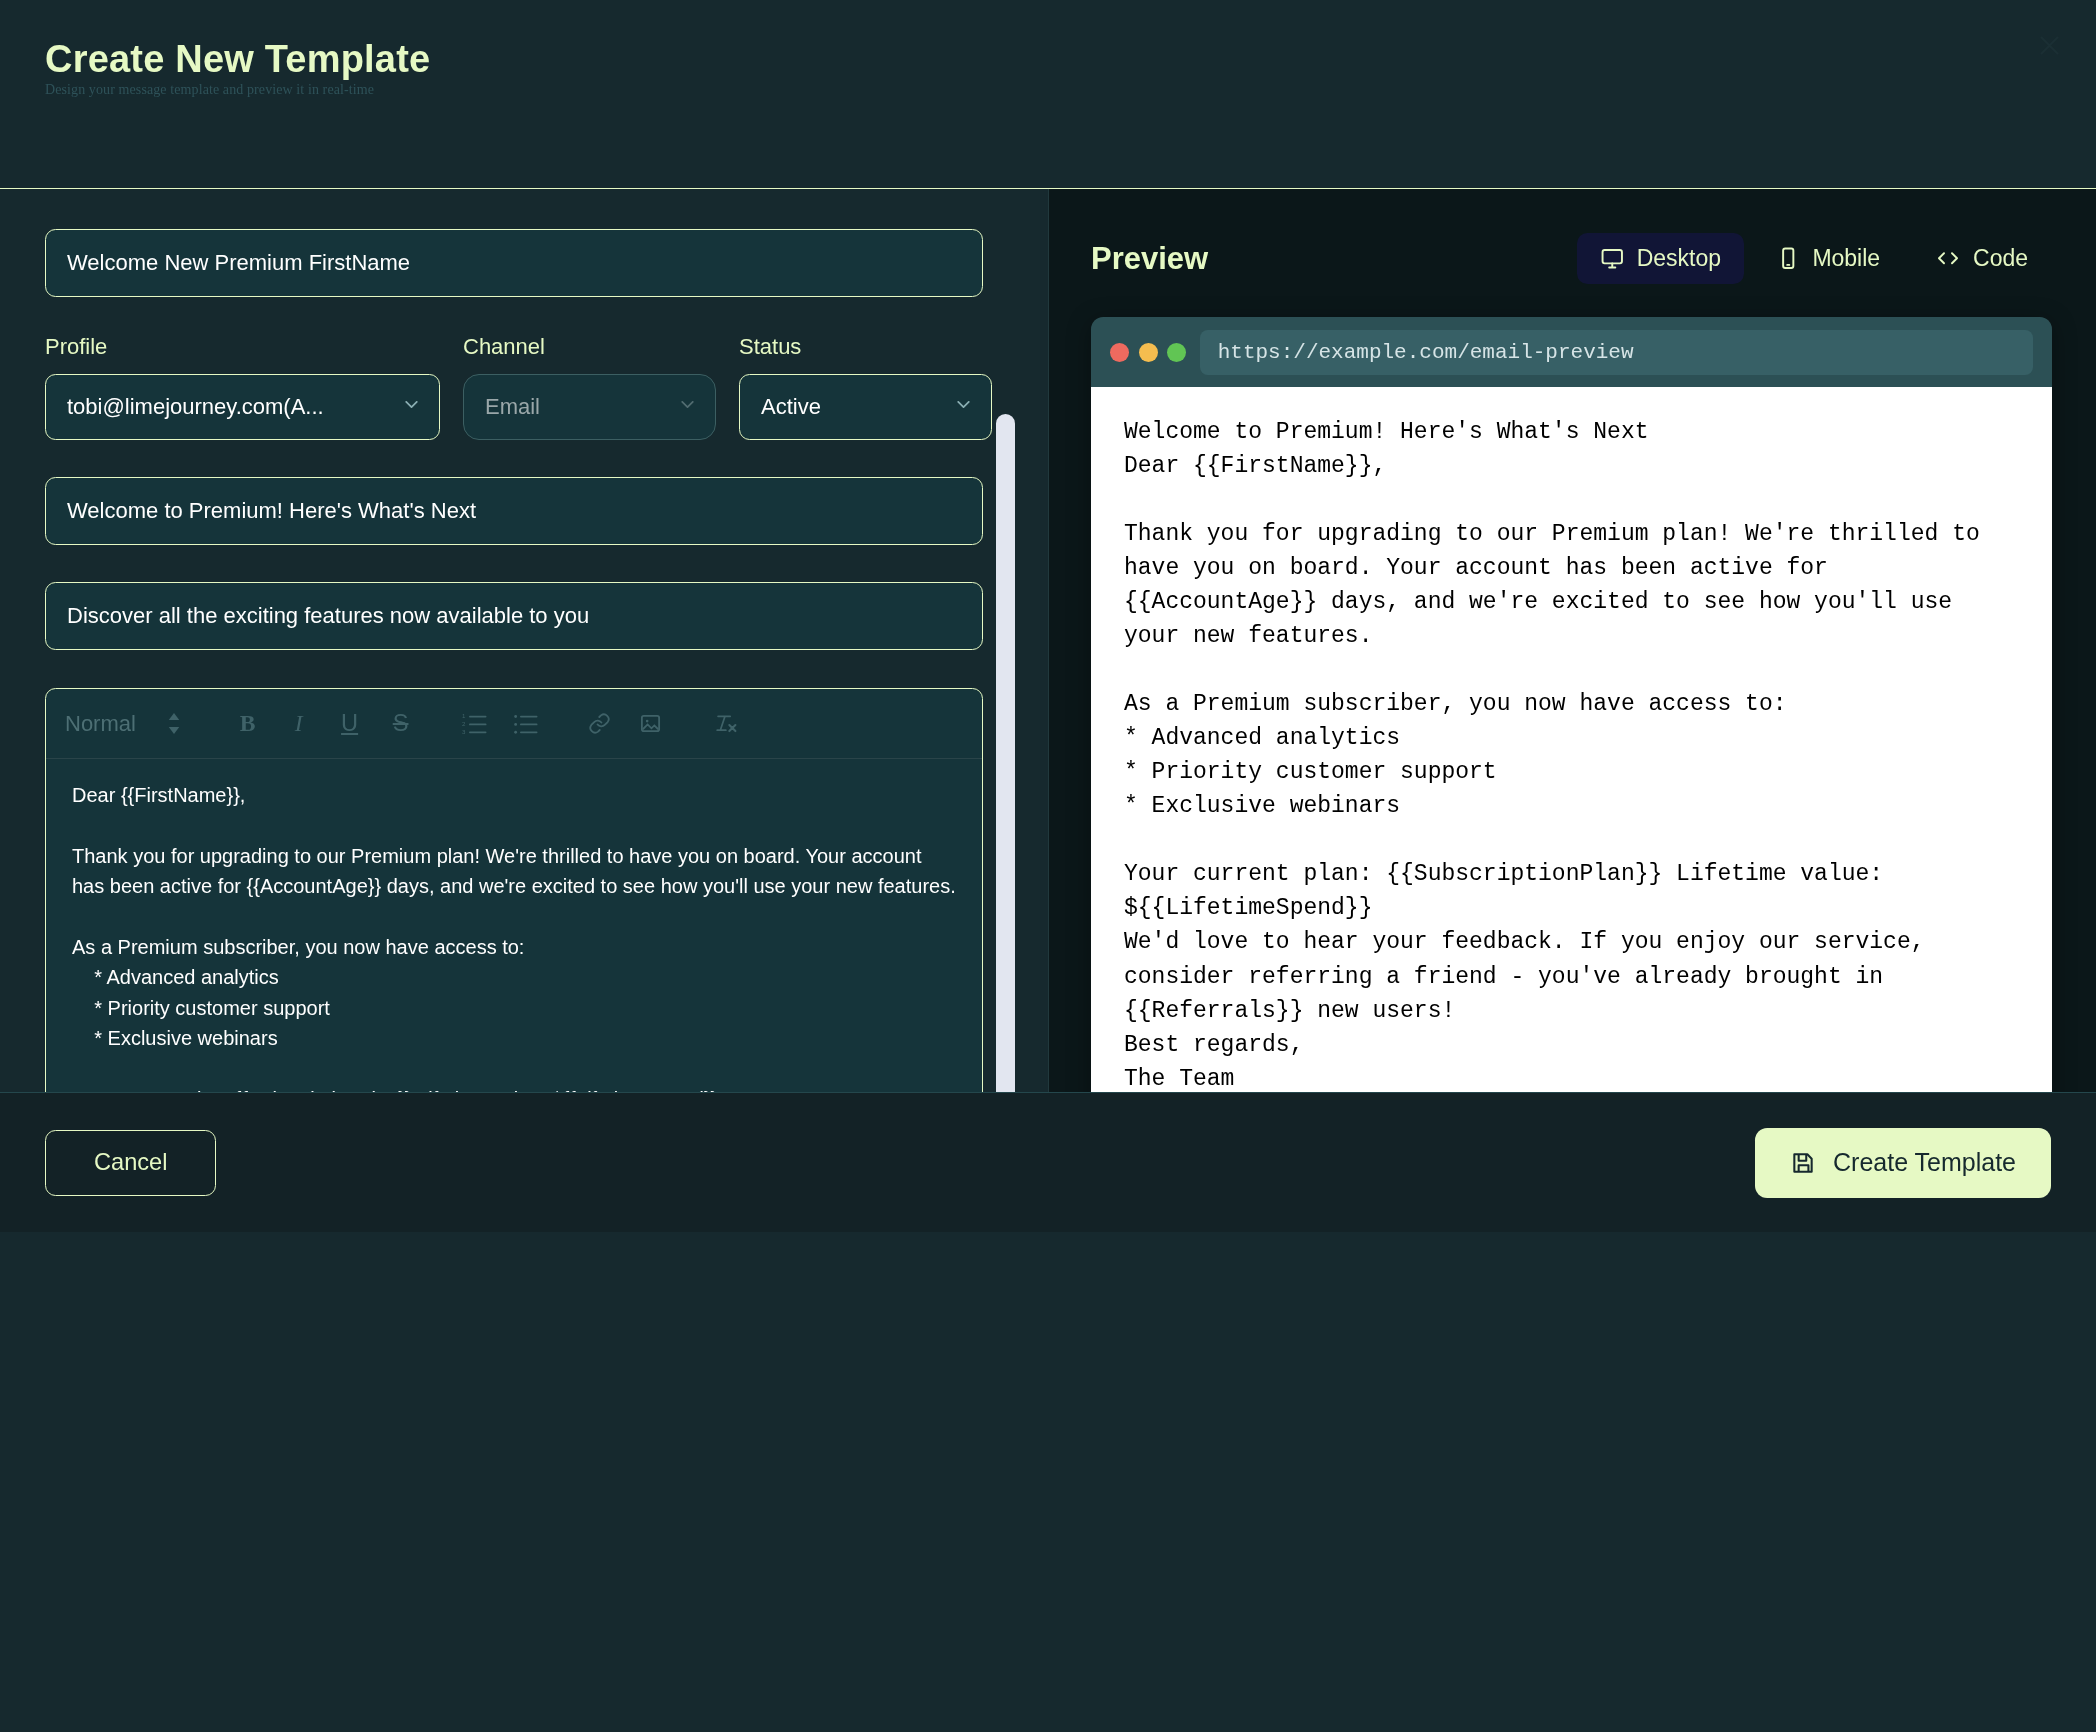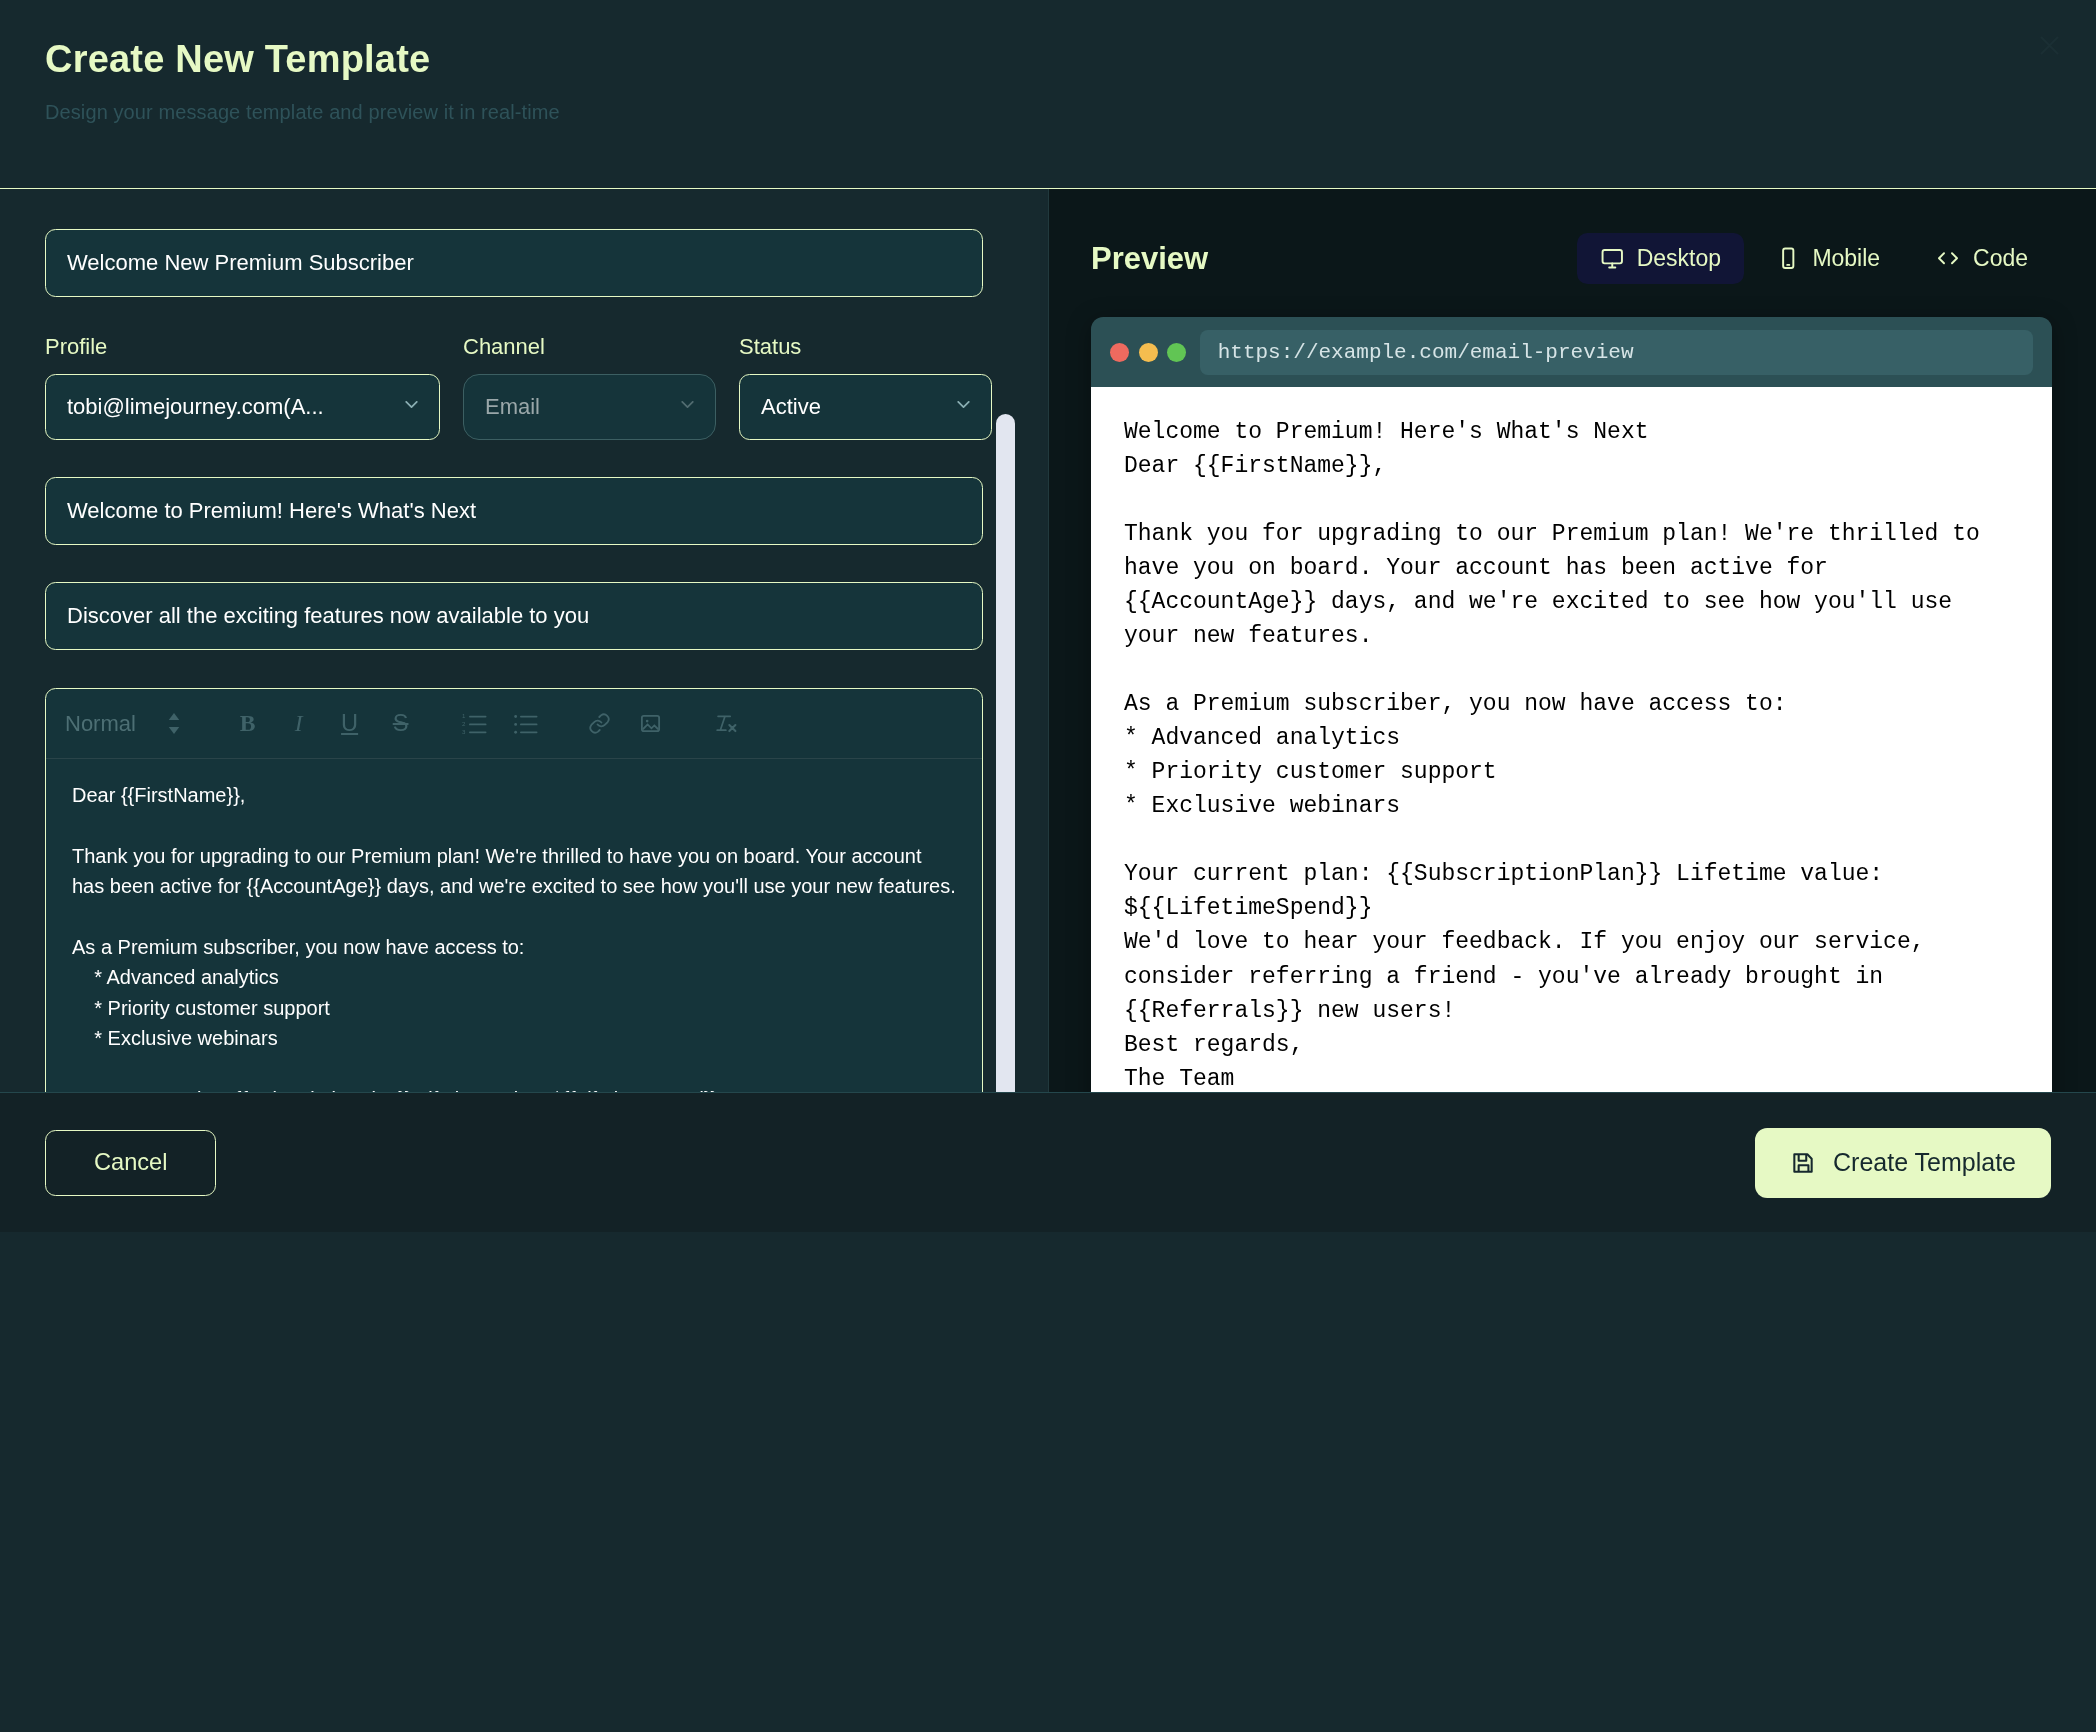--- a/index.html
+++ b/index.html
@@ -23,22 +23,21 @@
     border-bottom: 1.7px solid #e6f9c4;
     background: #16292e;
     flex: 0 0 auto;
     height: 189px;
   }
   .header-title {
     font-size: 38px; font-weight: bold; letter-spacing: 0.2px;
     color: #e6f9c4; line-height: 1.15;
   }
   .header-sub {
-    margin-top: 19px;
-    font-size: 20px; color: #2e5259; letter-spacing: 0.1px;
+    font-size: 14px; color: #2e5259; letter-spacing: 0.1px; font-family: Liberation Serif, serif;
   }
   .close-btn {
     position: absolute; top: 23px; right: 24.5px;
     width: 45px; height: 45px;
     display: flex; align-items: center; justify-content: center;
     color: #1b2f34; font-size: 30px; line-height: 1;
     background: transparent; border: none; cursor: pointer;
   }
 
   
@@ -219,21 +218,21 @@
   </div>
 
   <div class="body">
 
     <div class="left">
 
       <div class="scrollbar-track">
         <div class="scrollbar-thumb"></div>
       </div>
 
-      <div class="txt-input" placeholder="Template Name">Welcome New Premium Subscriber</div>
+      <div class="txt-input" placeholder="Template Name">Welcome New Premium FirstName</div>
 
       <div class="field-row">
         <div class="field">
           <div class="field-label">Profile</div>
           <div class="select w-profile">
             <span>tobi@limejourney.com(A...</span>
             <span class="chev">
               <svg width="21" height="21" viewBox="0 0 24 24" fill="none" stroke="#9fc4c8" stroke-width="2" stroke-linecap="round" stroke-linejoin="round">
                   <path d="M6 9l6 6 6-6"></path>
                 </svg>

